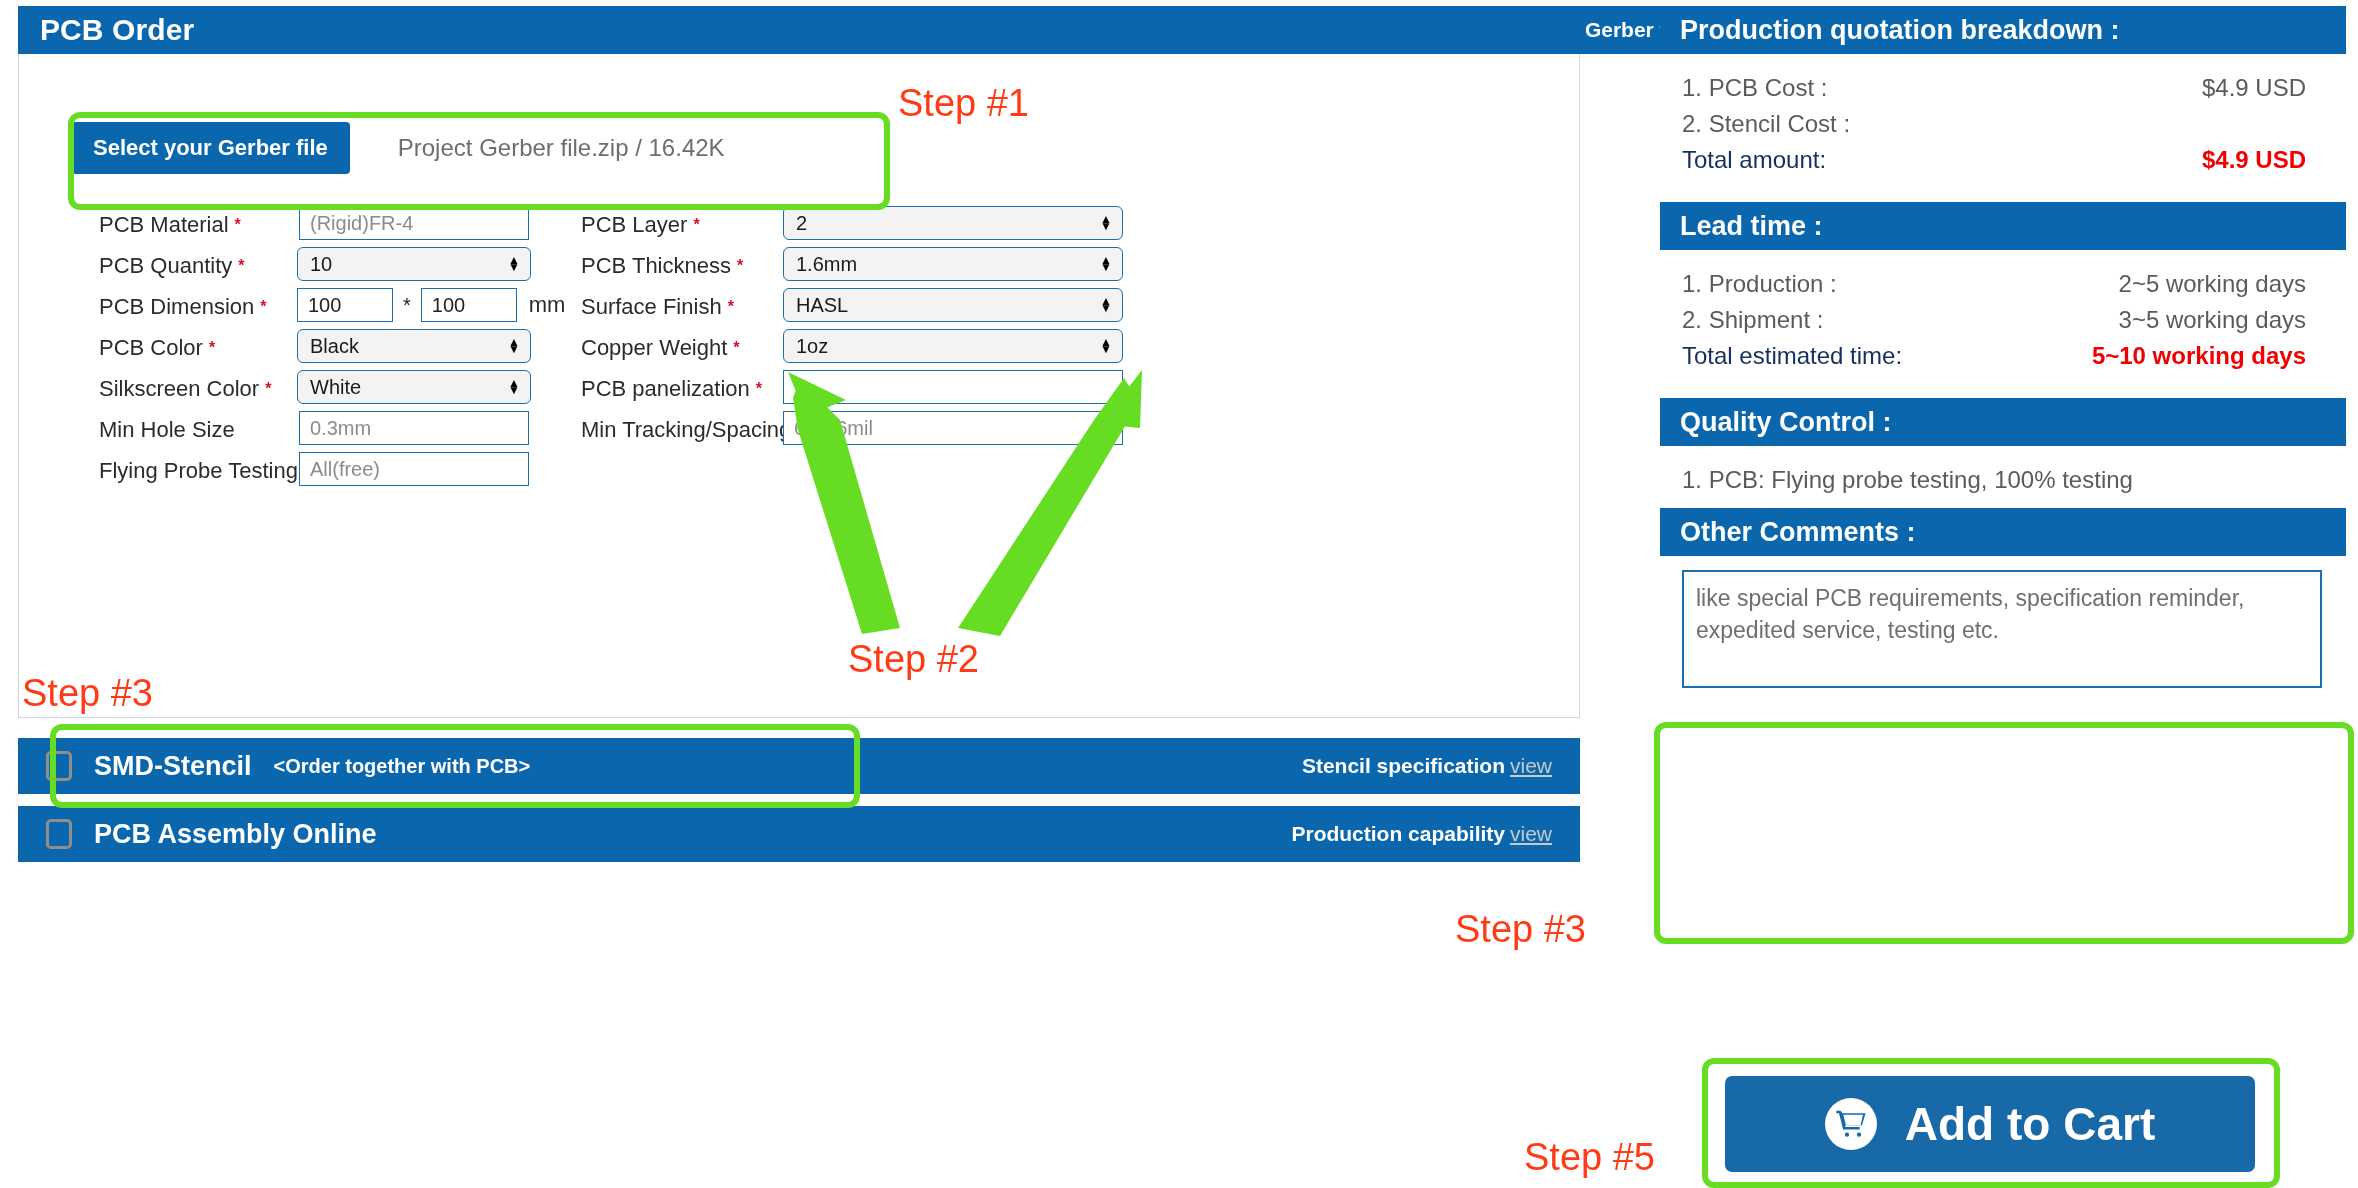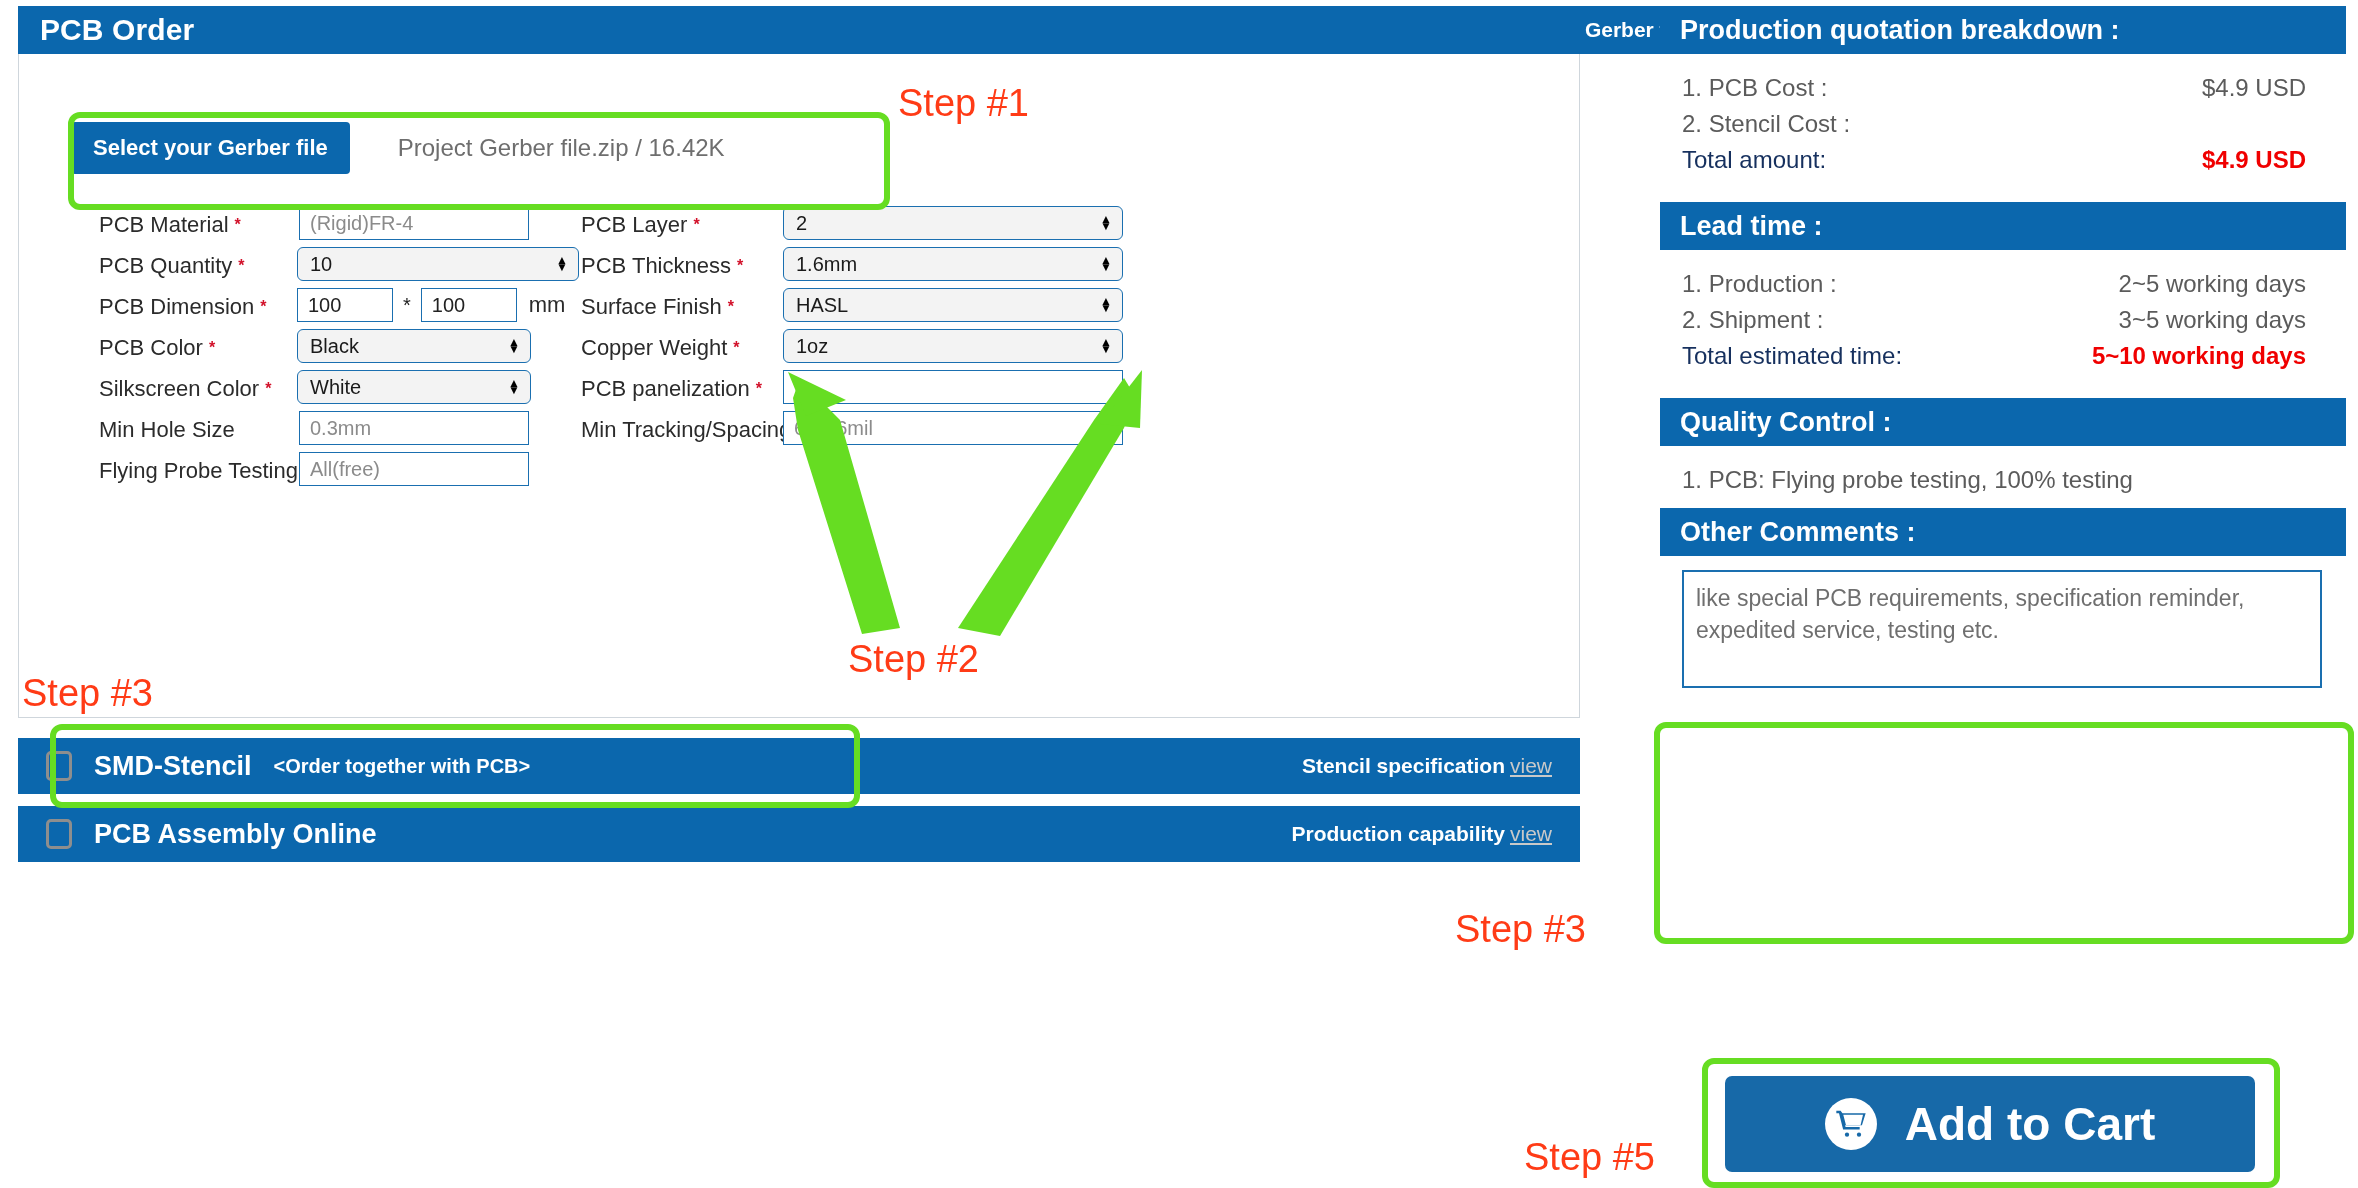--- a/index.html
+++ b/index.html
@@ -163,21 +163,21 @@
             <span class="req">*</span>
           <span class="ctrl" style="left:200px;top:2px;">
             <input class="tin" style="width: 230px;" readonly="" placeholder="(Rigid)FR-4">
           </span>
         </div>
 
         <div class="frow">
           <span class="flabel">PCB Quantity</span>
             <span class="req">*</span>
           <span class="ctrl" style="left:198px;top:2px;">
-            <span class="selbox" style="width:282px;padding:0 12px;">
+            <span class="selbox" style="width:234px;padding:0 12px;">
               <span class="selval">10</span>
               <span class="spin">
                   <span>▲</span>
                   <span>▼</span>
                 </span>
             </span>
           </span>
         </div>
 
         <div class="frow">

